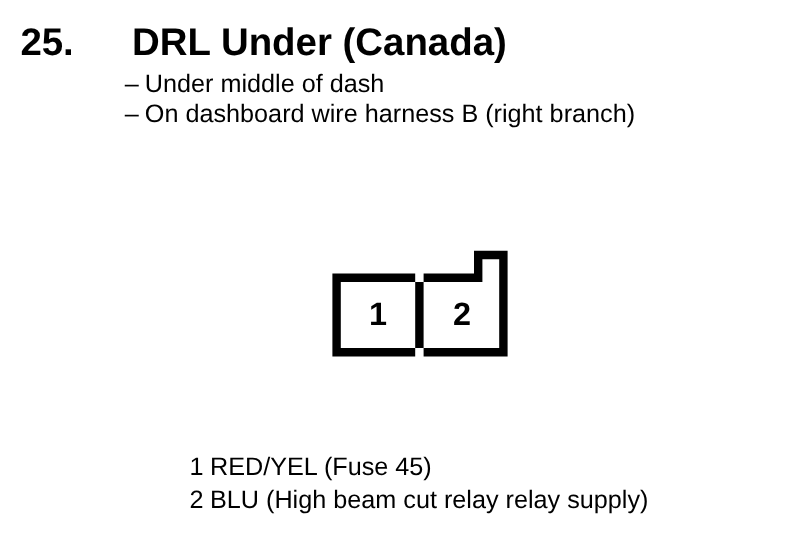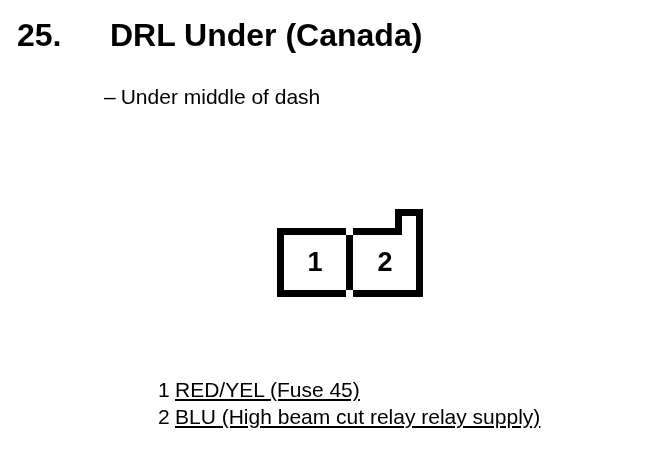--- a/index.html
+++ b/index.html
@@ -21,21 +21,21 @@
     font-weight: bold;
     line-height: 1;
     white-space: nowrap;
   }
   .item-no { left: 17px; }
   .page-title { left: 110px; }
 
   
   .notes {
     left: 104px;
-    top: 84px;
+    top: 58px;
     font-size: 21px;
     line-height: 25px;
     white-space: nowrap;
   }
   .note-dash { display: inline-block; }
   .note-text { margin-left: 5px; }
 
   
   .connector-svg {
     left: 0; top: 0;
@@ -52,36 +52,38 @@
   .cavity-label.c1 { left: 315px; }
   .cavity-label.c2 { left: 385px; }
 
   
   .legend {
     left: 158px;
     top: 376px;
     font-size: 21px;
     line-height: 27px;
     white-space: nowrap;
-    text-decoration: underline;
   }
   .pin-no { display: inline-block; width: 12px; }
   .pin-desc { margin-left: 5px; }
 </style>
 </head>
 <body>
 
 <div class="page">
 
   <span class="abs item-no">25.</span>
   <span class="abs page-title">DRL Under (Canada)</span>
 
   <div class="abs notes">
     <div>
       <span class="note-dash">–</span><span class="note-text">Under middle of dash</span>
+    </div>
+    <div>
+      <span class="note-dash">–</span><span class="note-text">On dashboard wire harness B (right branch)</span>
     </div>
   </div>
 
   <svg class="abs connector-svg" viewBox="0 0 672 456" xmlns="http://www.w3.org/2000/svg">
     <path fill-rule="evenodd" d="M277,228 H395 V209 H423 V297 H277 Z
              M284,235 H402 V216 H416 V290 H284 Z
              M346,228 H353 V297 H346 Z" fill="#000000"></path>
   </svg>
   <span class="abs cavity-label c1">1</span>
   <span class="abs cavity-label c2">2</span>

